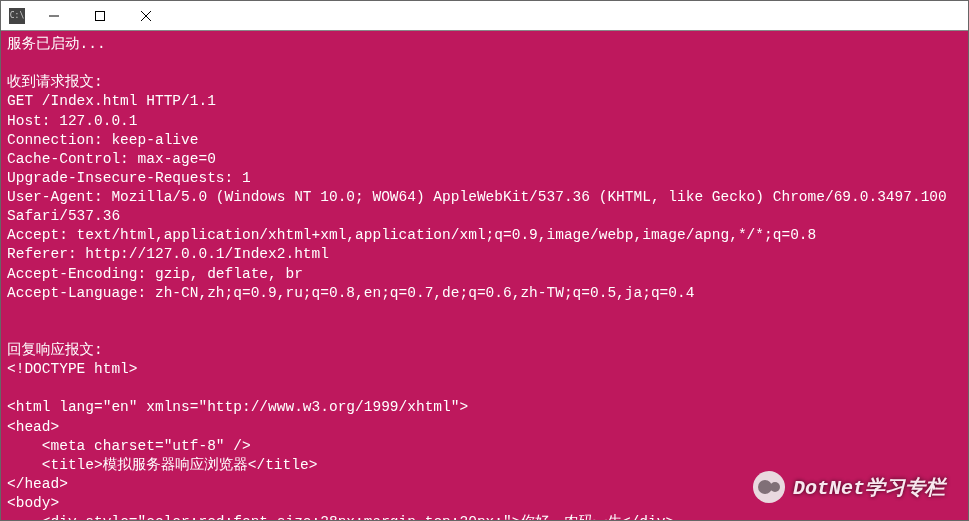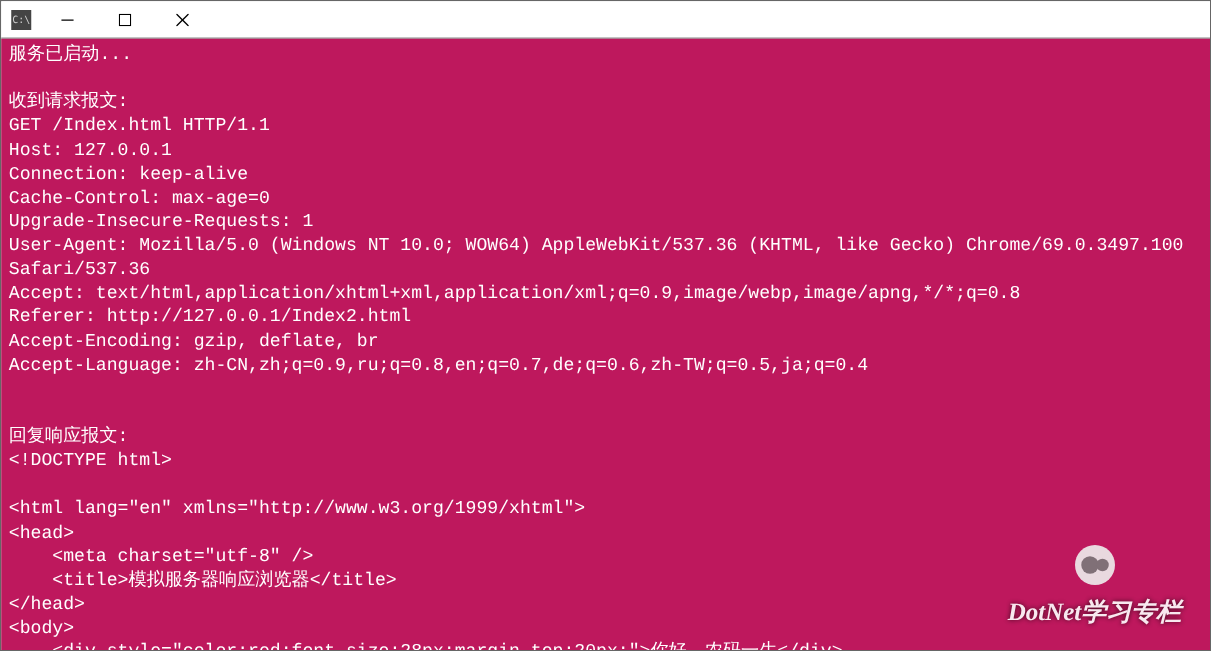--- a/index.html
+++ b/index.html
@@ -71,27 +71,26 @@
       overflow: hidden;
     }
     .watermark {
       position: absolute;
       right: 24px;
       bottom: 18px;
       display: flex;
       align-items: center;
       gap: 8px;
       color: #fff;
-      font-family: Liberation Serif, serif;
+      font-family: Liberation Mono, monospace;
       font-size: 20px;
       font-style: italic;
       font-weight: 600;
       text-shadow: 0 0 4px rgba(0,0,0,0.8);
       opacity: 0.9;
-      flex-direction: column;
     }
     .wm-icon {
       width: 32px;
       height: 32px;
       border-radius: 50%;
       background: #eee;
       display: flex;
       align-items: center;
       justify-content: center;
       position: relative;

